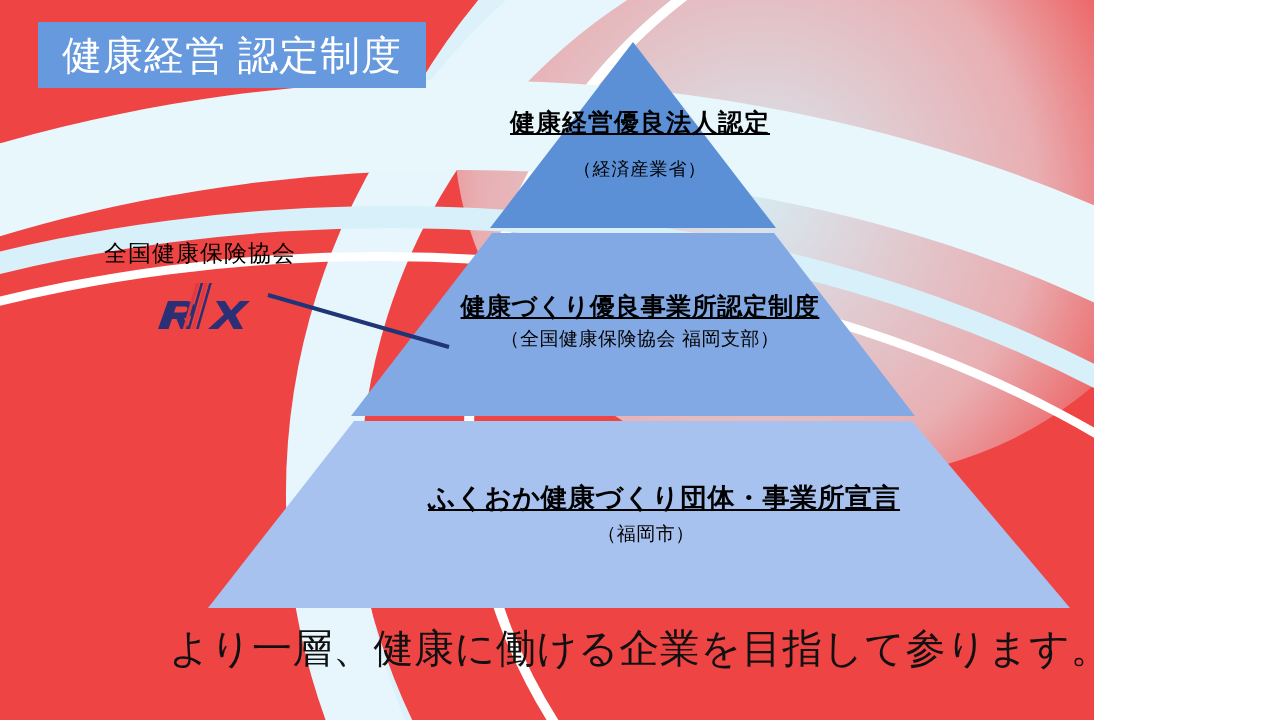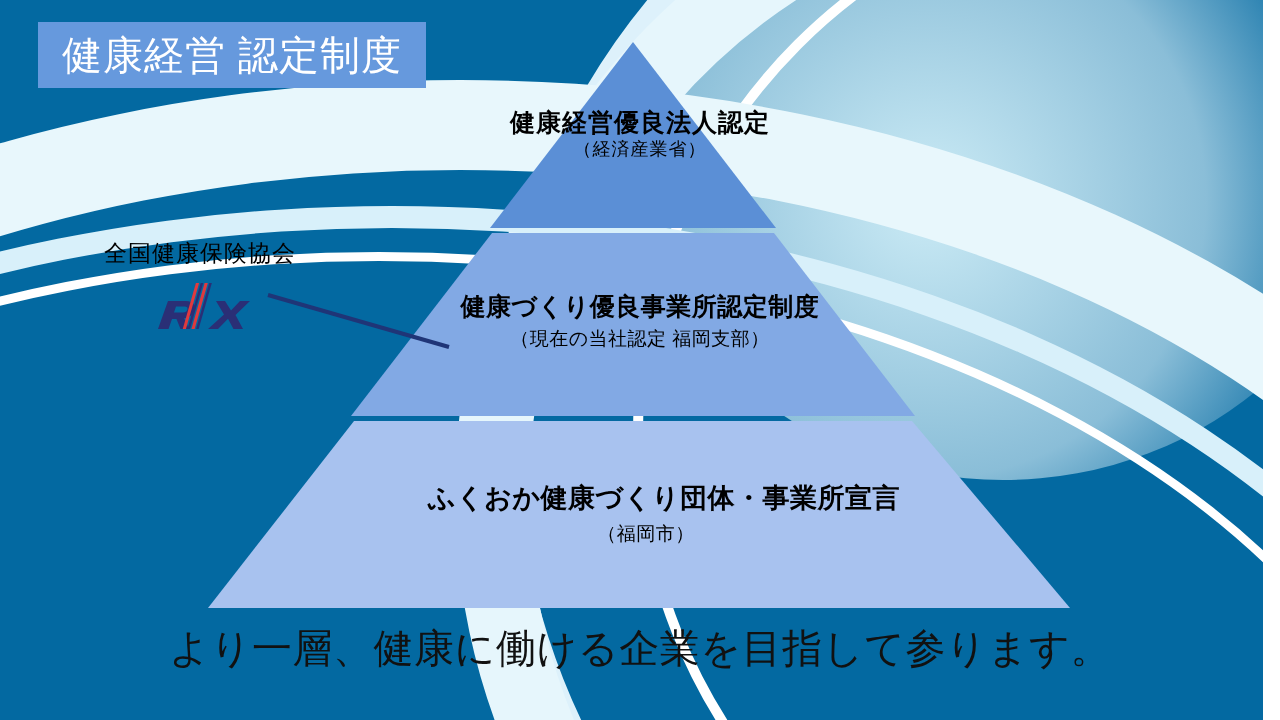--- a/index.html
+++ b/index.html
@@ -9,23 +9,23 @@
   body {
     width: 1280px;
     height: 720px;
     overflow: hidden;
     background: #ffffff;
     font-family: "Liberation Sans", "DejaVu Sans", sans-serif;
   }
 
   #slide {
     position: relative;
-    width: 1263px;
+    width: 1094px;
     height: 720px;
-    background: #0369a1;
+    background: #ef4444;
     overflow: hidden;
   }
 
   
   .bg-layer {
     position: absolute;
     inset: 0;
     pointer-events: none;
   }
   .bg-wash-tr {
@@ -135,34 +135,35 @@
 
   .tier-label {
     position: absolute;
     text-align: center;
     color: #000000;
     white-space: nowrap;
   }
   .tier-title {
     font-weight: bold;
     line-height: 1.15;
+    text-decoration: underline;
   }
   .tier-sub {
     font-weight: normal;
     line-height: 1.2;
   }
 
   
   #tier1-label {
     left: 0;
     top: 108px;
     width: 1280px;
   }
   #tier1-label .tier-title { font-size: 25px; letter-spacing: 1px; }
-  #tier1-label .tier-sub   { font-size: 18px; margin-top: 2px; letter-spacing: 1px; }
+  #tier1-label .tier-sub   { font-size: 18px; margin-top: 22px; letter-spacing: 1px; }
 
   
   #tier2-label {
     left: 0;
     top: 292px;
     width: 1280px;
   }
   #tier2-label .tier-title { font-size: 25px; letter-spacing: 0.5px; }
   #tier2-label .tier-sub   { font-size: 19px; margin-top: 7px; letter-spacing: 0.5px; }
 
@@ -249,21 +250,21 @@
     </svg>
   </div>
 
   <div class="tier-label" id="tier1-label">
     <div class="tier-title">健康経営優良法人認定</div>
     <div class="tier-sub">（経済産業省）</div>
   </div>
 
   <div class="tier-label" id="tier2-label">
     <div class="tier-title">健康づくり優良事業所認定制度</div>
-    <div class="tier-sub">（現在の当社認定 福岡支部）</div>
+    <div class="tier-sub">（全国健康保険協会 福岡支部）</div>
   </div>
 
   <div class="tier-label" id="tier3-label">
     <div class="tier-title">ふくおか健康づくり団体・事業所宣言</div>
     <div class="tier-sub">（福岡市）</div>
   </div>
 
   <div id="annotation">
     <div class="annot-text">全国健康保険協会</div>
   </div>

